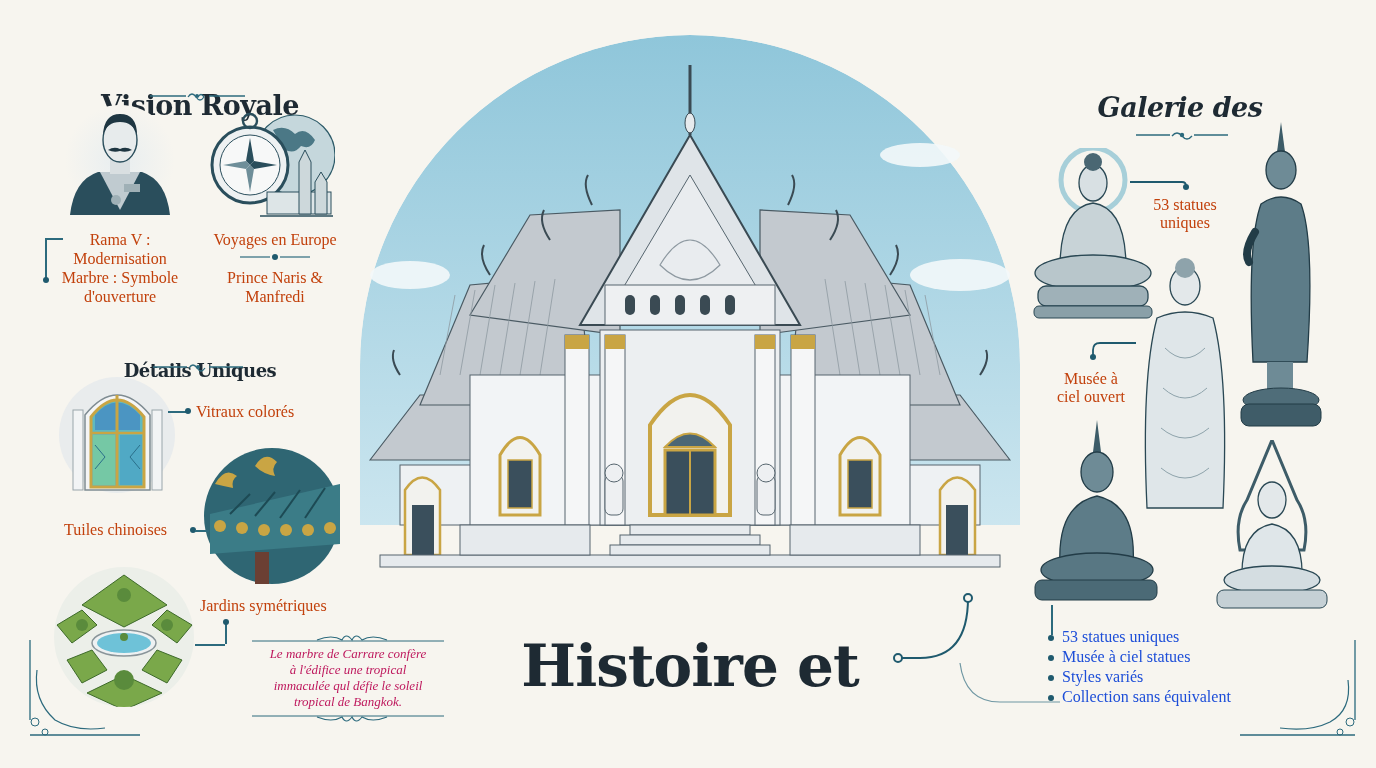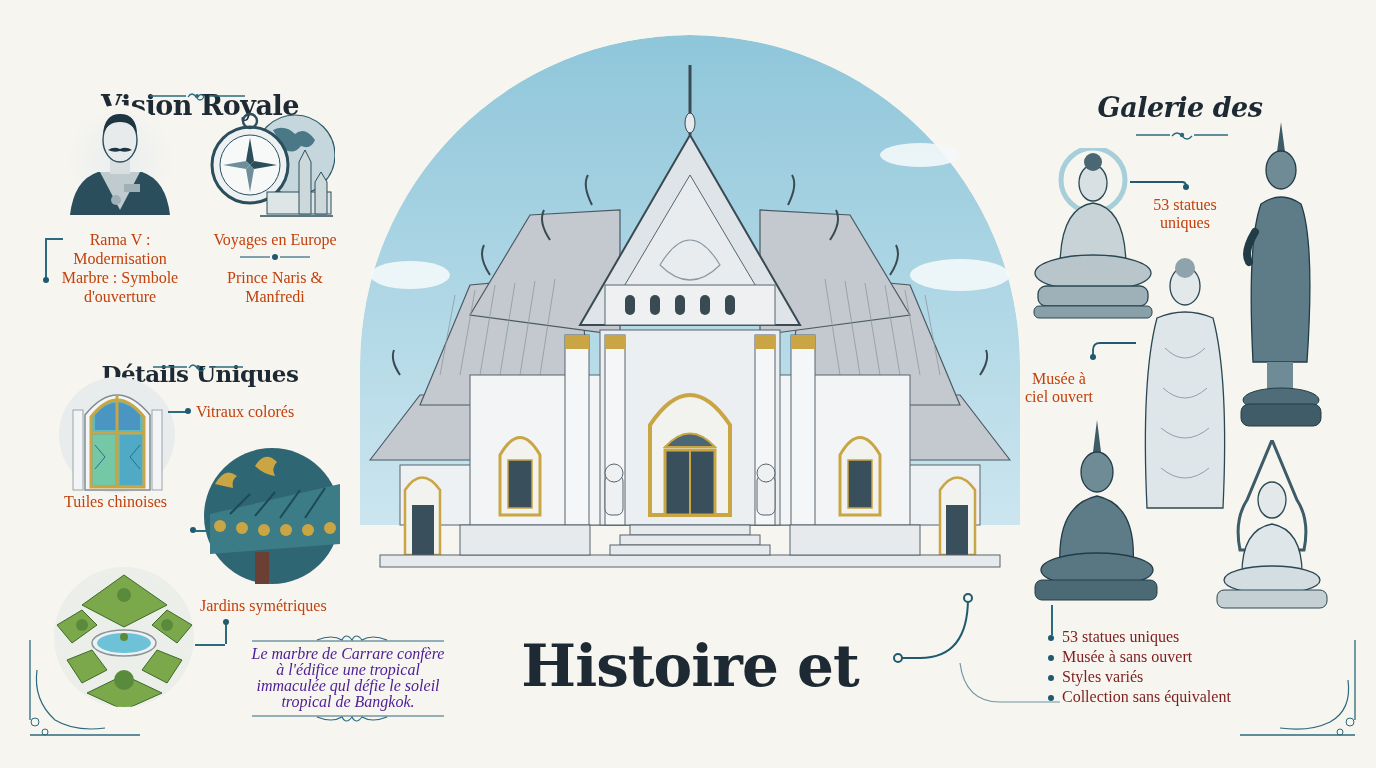--- a/index.html
+++ b/index.html
@@ -29,21 +29,21 @@
     .flourish { position: absolute; }
     .dot { position: absolute; width: 6px; height: 6px; border-radius: 50%; background: #1f5a6e; }
     .line { position: absolute; background: #2c6a7d; }
     .bullets { list-style: none; }
     .bullets li {
       font-family: "Liberation Serif", serif;
       font-size: 16px;
       line-height: 20px;
       position: relative;
       padding-left: 16px;
-      color: #7f1d1d;
+      color: #1d4ed8;
     }
     .bullets li::before {
       content: "";
       position: absolute; left: 2px; top: 8px;
       width: 6px; height: 6px; border-radius: 50%;
       background: #1f5a6e;
     }
   </style>
 </head>
 <body>
@@ -103,21 +103,21 @@
 <svg class="abs" style="left:240px;top:253px" width="70" height="8">
     <line x1="0" y1="4" x2="30" y2="4" stroke="#2c6a7d" stroke-width="1.2"></line>
     <circle cx="35" cy="4" r="3" fill="#1f5a6e"></circle>
     <line x1="40" y1="4" x2="70" y2="4" stroke="#2c6a7d" stroke-width="1.2"></line>
   </svg>
 <div class="abs label" style="left:200px;top:268px;width:150px;">
   <div>Prince Naris &amp;</div>
   <div>Manfredi</div>
 </div>
 
-<div class="abs heading" style="left:60px; top:322px; width:280px; font-size:23px;">Détails Uniques</div>
+<div class="abs heading" style="left:60px; top:322px; width:280px; font-size:18px;">Détails Uniques</div>
 <svg class="flourish" style="left:153px;top:360px" width="90" height="14" viewBox="0 0 90 14">
   <line x1="0" y1="7" x2="34" y2="7" stroke="#2c6a7d" stroke-width="1.3"></line>
   <line x1="56" y1="7" x2="90" y2="7" stroke="#2c6a7d" stroke-width="1.3"></line>
   <path d="M36 8 q4 -6 8 0 q4 6 8 0" stroke="#2c6a7d" stroke-width="1.3" fill="none"></path>
   <circle cx="45" cy="7" r="2" fill="#2c6a7d"></circle>
 </svg>
 
 <svg class="abs" style="left:55px;top:375px" width="125" height="120" viewBox="0 0 125 120">
   <circle cx="62" cy="60" r="58" fill="#e9eced"></circle>
   <rect x="18" y="35" width="10" height="80" fill="#f2f4f5" stroke="#9aa6ab"></rect>
@@ -151,21 +151,21 @@
       <circle cx="86" cy="86" r="6"></circle>
       <circle cx="108" cy="86" r="6"></circle>
       <circle cx="130" cy="84" r="6"></circle>
     <path d="M15 40 q10 -18 22 -8 q-6 4 -4 12 q-10 -2 -18 -4z"></path>
     <path d="M55 22 q10 -16 22 -4 q-6 6 -2 14 q-12 -2 -20 -10z"></path>
   </g>
   <rect x="55" y="108" width="14" height="32" fill="#6b3f33"></rect>
 </svg>
 <div class="dot" style="left:190px;top:527px;"></div>
 <div class="line" style="left:195px;top:530px;width:14px;height:1.5px;"></div>
-<div class="abs label" style="left:64px;top:492px;text-align:center;white-space:nowrap;">Tuiles chinoises</div>
+<div class="abs label" style="left:64px;top:520px;text-align:center;white-space:nowrap;">Tuiles chinoises</div>
 
 <svg class="abs" style="left:52px;top:565px" width="145" height="145" viewBox="0 0 145 145">
   <defs>
       <clipPath id="gc">
         <circle cx="72" cy="72" r="70"></circle>
       </clipPath>
     </defs>
   <g clip-path="url(#gc)">
     <rect width="145" height="145" fill="#ecefe9"></rect>
     <polygon points="72,10 115,40 72,62 30,40" fill="#7aa84a" stroke="#3d6a2a"></polygon>
@@ -185,21 +185,21 @@
 </svg>
 <div class="line" style="left:195px;top:644px;width:30px;height:1.5px;"></div>
 <div class="line" style="left:225px;top:622px;width:1.5px;height:22px;"></div>
 <div class="dot" style="left:223px;top:619px;"></div>
 <div class="abs label" style="left:200px;top:596px;text-align:right;white-space:nowrap;">Jardins symétriques</div>
 
 <svg class="flourish" style="left:252px;top:630px" width="192" height="16" viewBox="0 0 192 16">
   <line x1="0" y1="11" x2="192" y2="11" stroke="#2c6a7d" stroke-width="1"></line>
   <path d="M65 10 q15 -6 25 0 q4 -8 10 0 q4 -8 10 0 q10 -6 25 0" stroke="#2c6a7d" stroke-width="1.2" fill="#f7f5ef"></path>
 </svg>
-<div class="abs" style="left:248px;top:646px;width:200px;text-align:center;font-family:'Liberation Serif',serif;font-style:italic;font-size:16px;line-height:16px;color:#4c1d95;">
+<div class="abs" style="left:248px;top:646px;width:200px;text-align:center;font-family:'Liberation Serif',serif;font-style:italic;font-size:13px;line-height:16px;color:#be185d;">
   <div>Le marbre de Carrare confère</div>
   <div>à l'édifice une tropical</div>
   <div>immaculée qul défie le soleil</div>
   <div>tropical de Bangkok.</div>
 </div>
 <svg class="flourish" style="left:252px;top:712px" width="192" height="16" viewBox="0 0 192 16">
   <line x1="0" y1="4" x2="192" y2="4" stroke="#2c6a7d" stroke-width="1"></line>
   <path d="M65 5 q15 6 25 0 q4 8 10 0 q4 8 10 0 q10 6 25 0" stroke="#2c6a7d" stroke-width="1.2" fill="#f7f5ef"></path>
 </svg>
 
@@ -387,21 +387,21 @@
       <path d="M30 90 Q50 110 70 90"></path>
       <path d="M28 130 Q50 150 72 130"></path>
       <path d="M26 170 Q50 190 74 170"></path>
       <path d="M26 210 Q50 230 74 210"></path>
     </g>
 </svg>
 <svg class="abs" style="left:1088px;top:340px" width="50" height="22">
     <path d="M48 3 L12 3 Q5 3 5 10 L5 15" stroke="#1f5a6e" stroke-width="1.8" fill="none"></path>
     <circle cx="5" cy="17" r="3" fill="#1f5a6e"></circle>
   </svg>
-<div class="abs label" style="left:1014px;top:370px;width:90px;line-height:18px;">
+<div class="abs label" style="left:1046px;top:370px;width:90px;line-height:18px;">
   <div>Musée à</div>
   <div>ciel ouvert</div>
 </div>
 
 <svg class="abs" style="left:1025px;top:420px" width="135" height="190" viewBox="0 0 135 190">
   <polygon points="72,0 76,32 68,32" fill="#3d5c68"></polygon>
   <ellipse cx="72" cy="52" rx="16" ry="20" fill="#6e8b96" stroke="#223c47" stroke-width="1.3"></ellipse>
   <path d="M35 145 Q32 85 72 76 Q112 85 108 145 Z" fill="#5d7c88" stroke="#223c47" stroke-width="1.3"></path>
   <ellipse cx="72" cy="150" rx="56" ry="17" fill="#587783" stroke="#223c47" stroke-width="1.3"></ellipse>
   <rect x="10" y="160" width="122" height="20" rx="7" fill="#4b6a76" stroke="#223c47"></rect>
@@ -411,21 +411,21 @@
   <path d="M60 0 L85 60 Q98 80 92 110 L28 110 Q22 80 35 60 Z" fill="none" stroke="#3d5c68" stroke-width="3"></path>
   <ellipse cx="60" cy="60" rx="14" ry="18" fill="#e3e8ea" stroke="#2a4854" stroke-width="1.3"></ellipse>
   <path d="M30 140 Q28 90 60 84 Q92 90 90 140 Z" fill="#dfe6e9" stroke="#2a4854" stroke-width="1.3"></path>
   <ellipse cx="60" cy="140" rx="48" ry="14" fill="#d4dde1" stroke="#2a4854" stroke-width="1.3"></ellipse>
   <rect x="5" y="150" width="110" height="18" rx="7" fill="#c5d0d5" stroke="#2a4854"></rect>
 </svg>
 
 <div class="line" style="left:1051px;top:605px;width:1.5px;height:30px;"></div>
 <ul class="abs bullets" style="left:1046px;top:627px;">
   <li>53 statues uniques</li>
-  <li>Musée à sans ouvert</li>
+  <li>Musée à ciel statues</li>
   <li>Styles variés</li>
   <li>Collection sans équivalent</li>
 </ul>
 
 <svg class="abs" style="left:1240px;top:640px" width="120" height="100" viewBox="0 0 120 100">
   <path d="M115 0 L115 80 M115 95 L0 95" stroke="#2c6a7d" stroke-width="1.3" fill="none"></path>
   <path d="M108 40 Q112 70 90 82 Q70 92 40 88" stroke="#2c6a7d" stroke-width="1.2" fill="none"></path>
   <circle cx="110" cy="82" r="4" fill="none" stroke="#2c6a7d"></circle>
   <circle cx="100" cy="92" r="3" fill="none" stroke="#2c6a7d"></circle>
 </svg>

